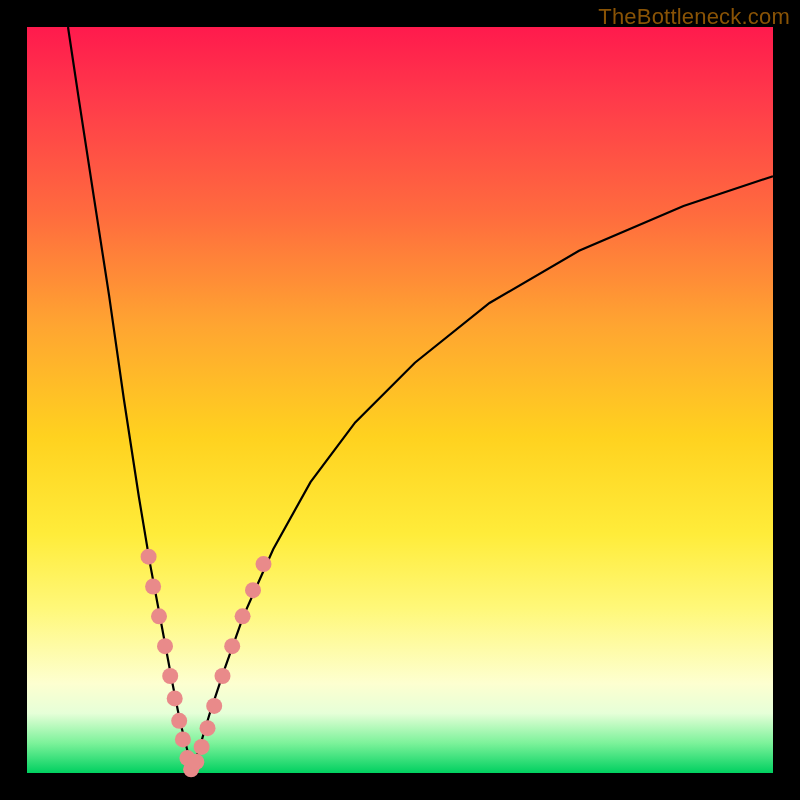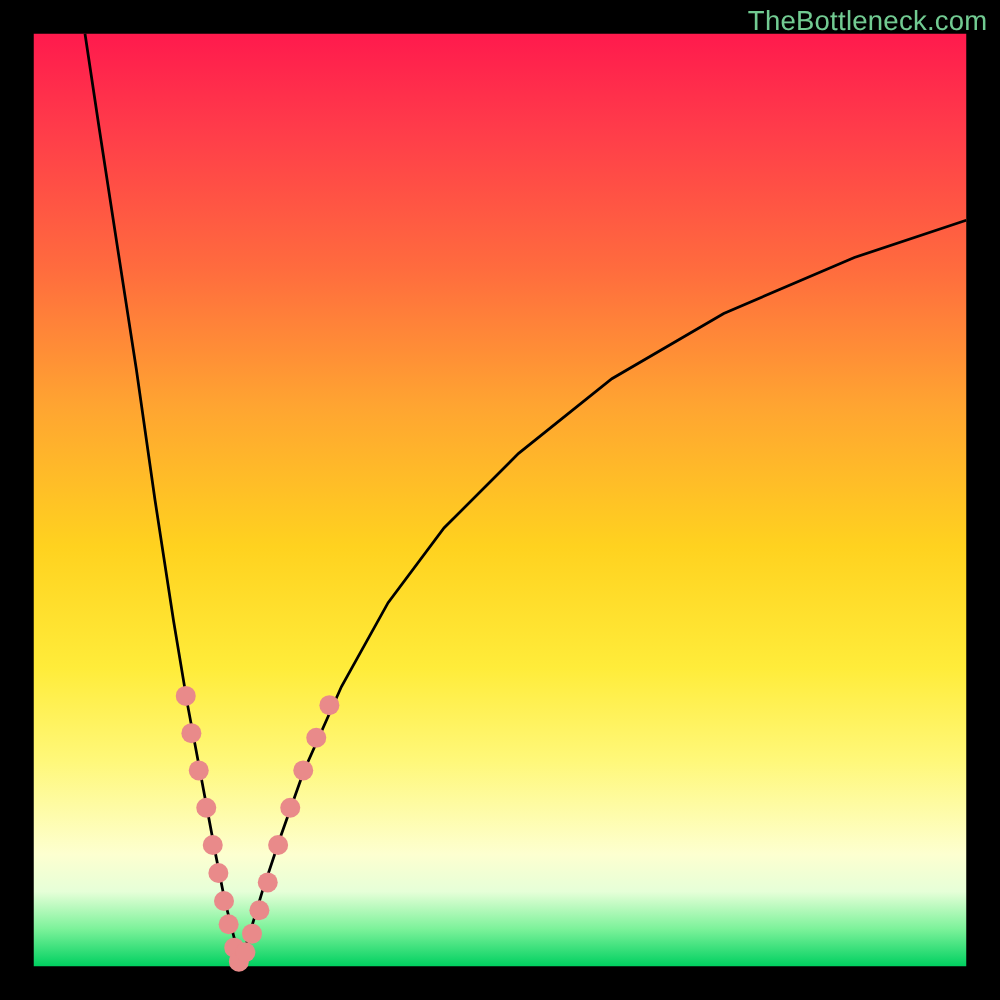--- a/index.html
+++ b/index.html
@@ -38,21 +38,21 @@
       #fdffd0 88%,
       #e6ffd8 92%,
       #7cf29a 96%,
       #00d060 100%
     );
   }
   .watermark {
     position: absolute;
     top: 4px;
     right: 10px;
-    color: #86efac;
+    color: #a16207;
     font-size: 22px;
     font-weight: 400;
     letter-spacing: 0.2px;
     opacity: 0.85;
     text-align: right;
   }
   svg.curves {
     position: absolute;
     left: 0;
     top: 0;

